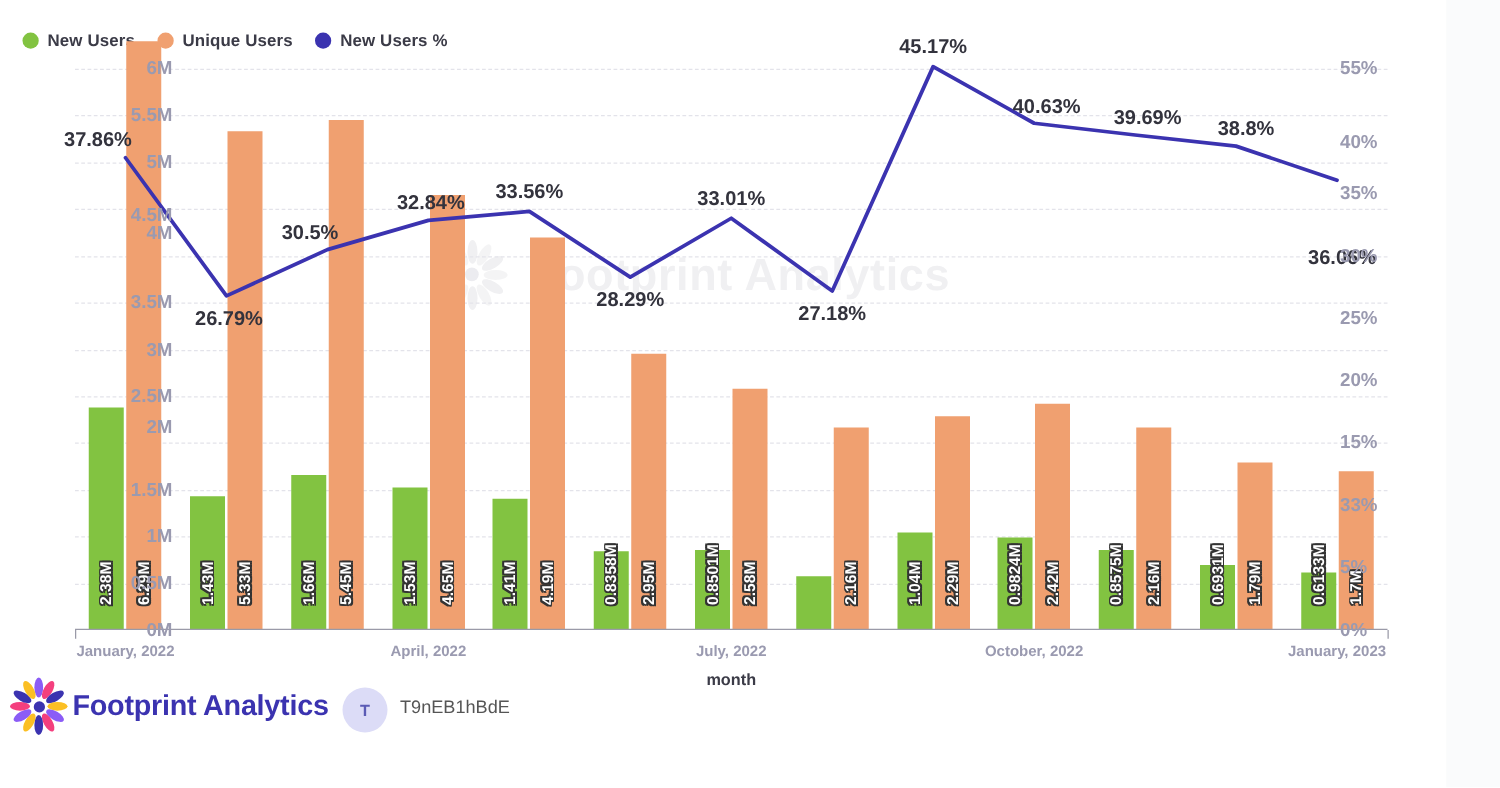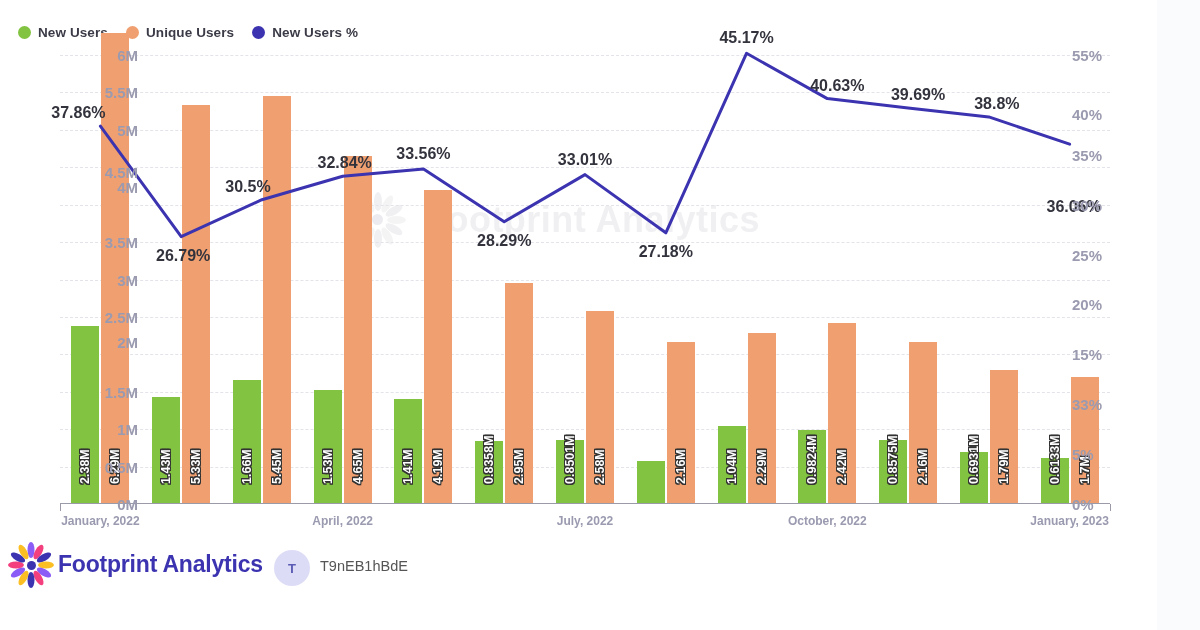--- a/index.html
+++ b/index.html
@@ -271,20 +271,21 @@
         <div class="pt-label" style="left: 444.231px; top: 176.729px;">28.29%</div>
         <div class="pt-label" style="left: 525px; top: 95.6336px;">33.01%</div>
         <div class="pt-label" style="left: 605.769px; top: 187.804px;">27.18%</div>
         <div class="pt-label" style="left: 686.538px; top: -25.6962px;">45.17%</div>
         <div class="pt-label" style="left: 777.308px; top: 21.6029px;">40.63%</div>
         <div class="pt-label" style="left: 858.077px; top: 30.982px;">39.69%</div>
         <div class="pt-label" style="left: 936.846px; top: 39.8622px;">38.8%</div>
         <div class="pt-label" style="left: 1013.62px; top: 99.2013px; margin-top: 44px;">36.06%</div>
       </div>
     <div class="axis-base"></div>
+    <div class="axis-title">month</div>
   <div class="xlab" style="left: 40.3846px;">January, 2022</div>
       <div class="xlab" style="left: 282.692px;">April, 2022</div>
       <div class="xlab" style="left: 525px;">July, 2022</div>
       <div class="xlab" style="left: 767.308px;">October, 2022</div>
       <div class="xlab" style="left: 1009.62px;">January, 2023</div>
       <div class="axis-tickmark" style="left: 0px;"></div>
       <div class="axis-tickmark" style="left: 1050px;"></div>
     </div>
 
   <div class="footer">

